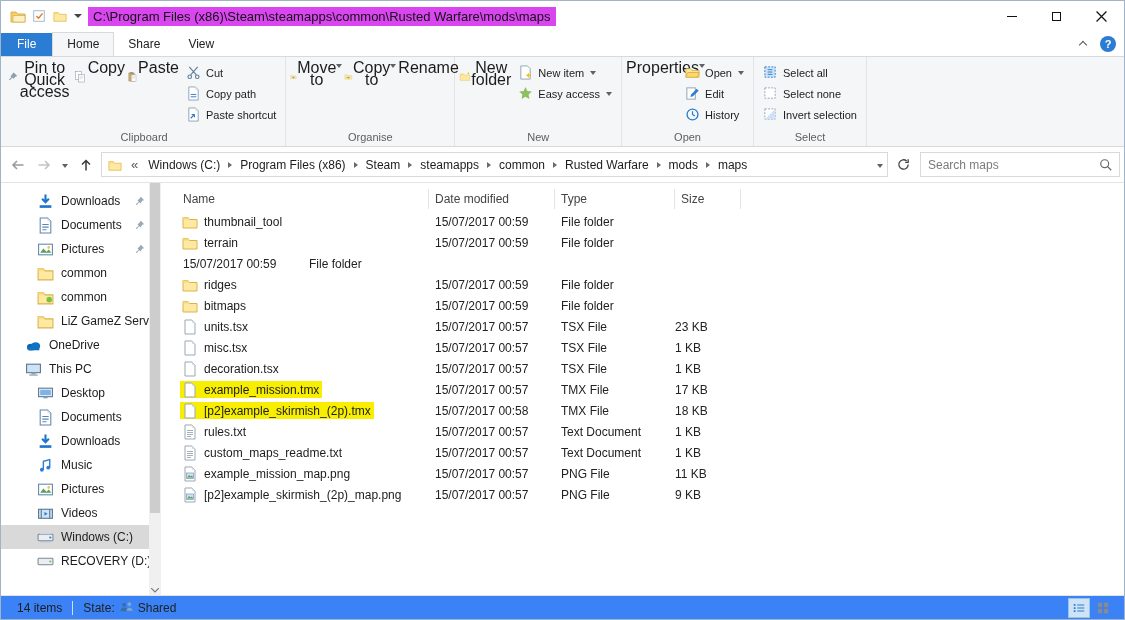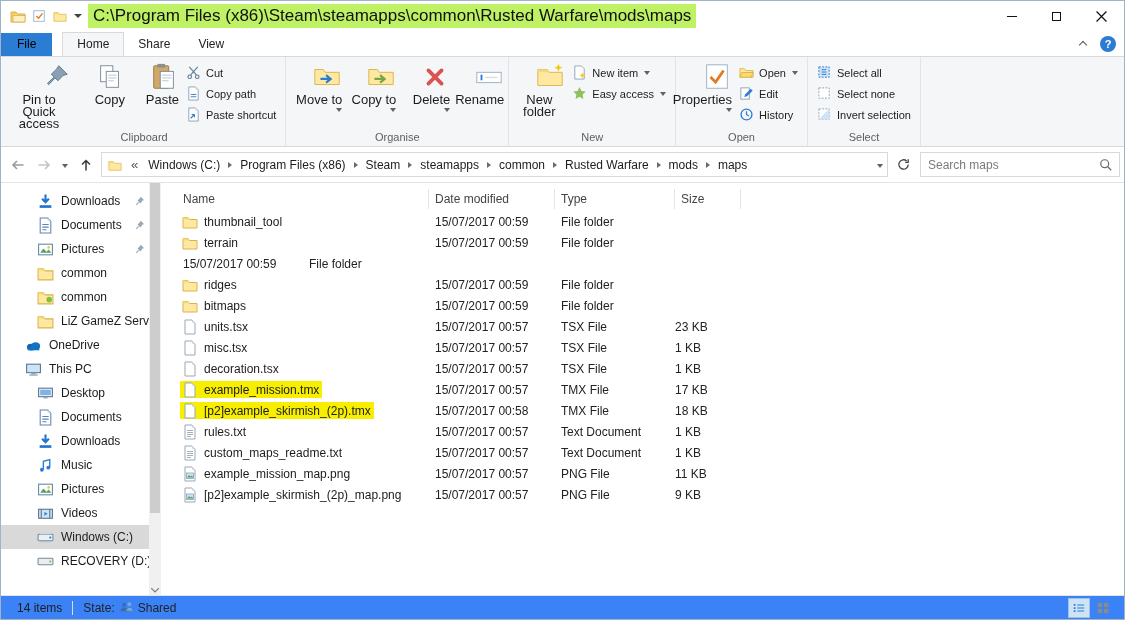--- a/index.html
+++ b/index.html
@@ -5,40 +5,40 @@
   * { box-sizing: border-box; margin: 0; padding: 0; }
   html,body { width:1125px; height:620px; font-family:"Liberation Sans", sans-serif; font-size:12px; color:#1c1c1c; background:#fff; }
   .window { width:1125px; height:620px; border:1px solid #9fb4c7; display:flex; flex-direction:column; background:#fff; overflow:hidden; }
   .spacer { flex:1; }
   svg { display:block; }
 
   
   .titlebar { height:30px; display:flex; align-items:center; padding-left:8px; background:#fff; flex:0 0 auto; }
   .qat-icon { width:18px; height:16px; display:flex; align-items:center; justify-content:center; margin-right:3px; }
   .qat-caret { width:0; height:0; border-left:4px solid transparent; border-right:4px solid transparent; border-top:4px solid #444; margin:0 6px 0 2px; }
-  .title-path { background:#bef264; color:#111; padding:2px 5px; font-size:17px; white-space:nowrap; }
+  .title-path { background:#d946ef; color:#111; padding:2px 5px; font-size:13px; white-space:nowrap; }
   .wc { width:45px; height:30px; display:flex; align-items:center; justify-content:center; }
   .glyph-min { width:10px; height:1px; background:#111; }
   .glyph-max { width:9px; height:9px; border:1px solid #111; }
 
   
   .tabrow { height:26px; display:flex; align-items:flex-end; background:#fff; border-bottom:1px solid #d8d9da; flex:0 0 auto; }
   .tab { padding:4px 14px 5px; font-size:12px; color:#222; }
-  .tab.file { background:#2b7cd3; color:#000000; padding:4px 16px 5px; margin-right:10px; }
+  .tab.file { background:#2b7cd3; color:#ffffff; padding:4px 16px 5px; margin-right:0; }
   .tab.active { background:#f5f6f7; border:1px solid #d8d9da; border-bottom:none; }
   .ribbon-collapse { width:26px; display:flex; justify-content:center; align-items:center; padding-bottom:8px; }
   .chev-up { width:6px; height:6px; border-left:1px solid #555; border-top:1px solid #555; transform:rotate(45deg); }
   .help-circle { width:16px; height:16px; border-radius:50%; background:#2b7cd3; color:#fff; font-size:11px; font-weight:bold; display:flex; align-items:center; justify-content:center; margin:0 8px 4px 4px; }
 
   
   .ribbon { height:90px; background:#f5f6f7; border-bottom:1px solid #d8d9da; display:flex; flex:0 0 auto; padding-left:2px; }
   .rgroup { display:flex; flex-direction:column; border-right:1px solid #e3e4e5; padding-top:2px; }
   .rgroup-content { display:flex; align-items:flex-start; flex:1; padding:0 3px; }
   .rgroup-label { font-size:11px; color:#5d5e5f; text-align:center; padding:0 4px 3px; }
-  .rlg { display:flex; flex-direction:column; align-items:flex-end; width:54px; padding:3px 1px 0; font-size:13px; line-height:12px; text-align:center; color:#1c1c1c; }
+  .rlg { display:flex; flex-direction:row; align-items:flex-start; width:54px; padding:3px 1px 0; font-size:16px; line-height:12px; text-align:center; color:#1c1c1c; }
   .rlg.wide { width:66px; }
   .rlg svg { width:30px; height:30px; margin-bottom:2px; }
   .rsm-col { display:flex; flex-direction:column; justify-content:flex-start; margin-top:3px; }
   .rsm { display:flex; align-items:center; gap:5px; font-size:11px; height:21px; padding:0 6px; color:#1c1c1c; white-space:nowrap; }
   .rsm svg { width:15px; height:15px; flex:0 0 auto; }
   .caret-dn { width:0; height:0; border-left:3.5px solid transparent; border-right:3.5px solid transparent; border-top:4px solid #5d6265; margin-top:2px; }
   .rsm .caret-dn { margin-top:0; margin-left:1px; }
 
   
   .addrrow { height:36px; display:flex; align-items:center; background:#fff; border-bottom:1px solid #e3e4e5; padding:0 4px; flex:0 0 auto; }
@@ -211,27 +211,20 @@
             </svg>
           <span>Move to</span>
           <span class="caret-dn"></span>
         </div>
         <div class="rlg">
           <svg viewBox="0 0 32 32">
               <path d="M3 8h9l2 3h15v13H3z" fill="#ffe9a2" stroke="#d9b44a"></path>
               <path d="M9 18h10M15 14l5 4-5 4" stroke="#7aa24a" stroke-width="2.2" fill="none"></path>
             </svg>
           <span>Copy to</span>
-          <span class="caret-dn"></span>
-        </div>
-        <div class="rlg">
-          <svg viewBox="0 0 32 32">
-              <path d="M9 9l14 14M23 9L9 23" stroke="#d9534f" stroke-width="4" stroke-linecap="round"></path>
-            </svg>
-          <span>Delete</span>
           <span class="caret-dn"></span>
         </div>
         <div class="rlg">
           <svg viewBox="0 0 32 32">
               <rect x="3" y="11" width="26" height="11" fill="#fff" stroke="#9ab0c4"></rect>
               <path d="M8 13.5v6" stroke="#2b7cd3" stroke-width="2"></path>
               <path d="M12 16.5h13" stroke="#d5dde4" stroke-width="1.5"></path>
             </svg>
           <span>Rename</span>
         </div>

